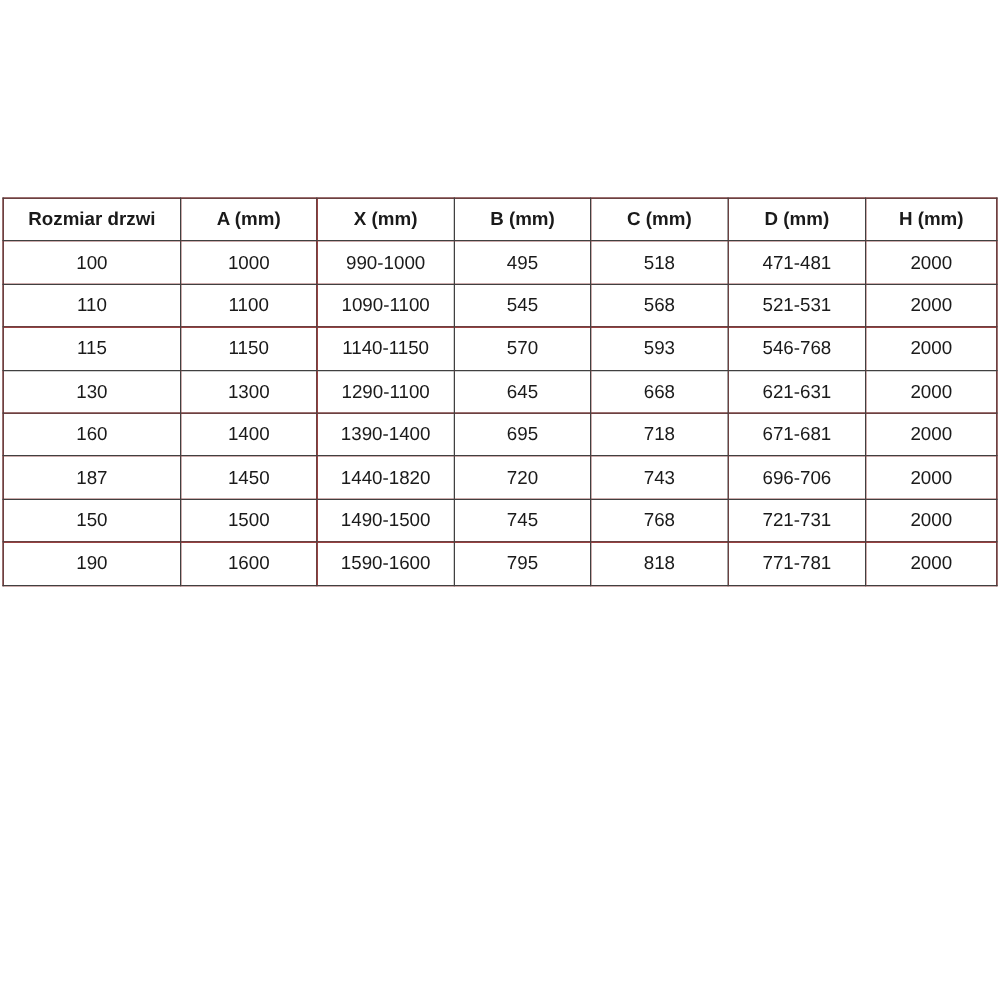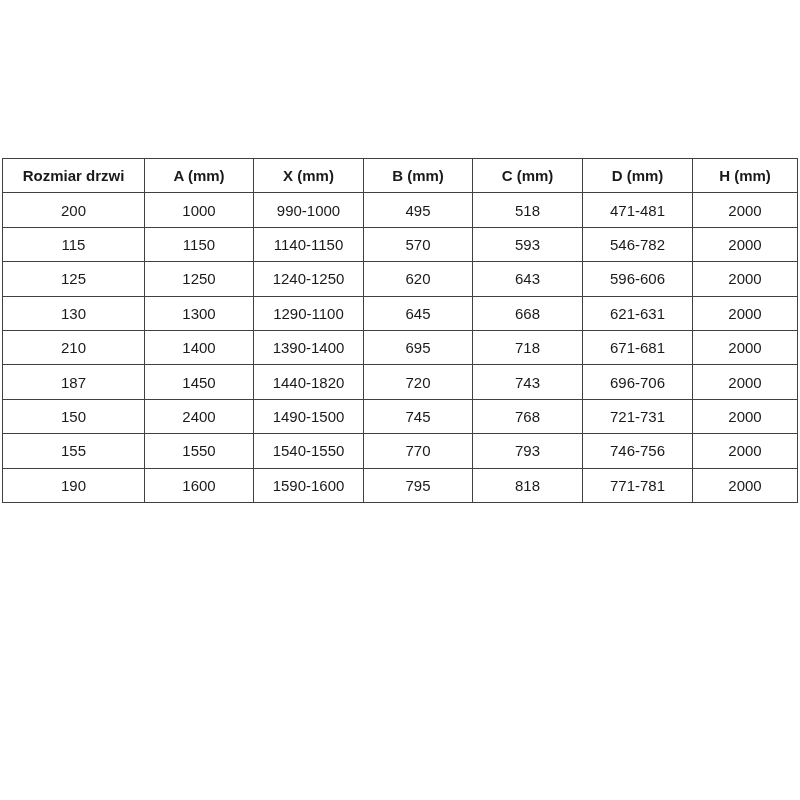--- a/index.html
+++ b/index.html
@@ -68,89 +68,80 @@
           <th>A (mm)</th>
           <th>X (mm)</th>
           <th>B (mm)</th>
           <th>C (mm)</th>
           <th>D (mm)</th>
           <th>H (mm)</th>
         </tr>
     </thead>
     <tbody id="table-body">
         <tr>
-          <td>200</td>
+          <td>100</td>
           <td>1000</td>
           <td>990-1000</td>
           <td>495</td>
           <td>518</td>
           <td>471-481</td>
           <td>2000</td>
         </tr>
         <tr>
+          <td>110</td>
+          <td>1100</td>
+          <td>1090-1100</td>
+          <td>545</td>
+          <td>568</td>
+          <td>521-531</td>
+          <td>2000</td>
+        </tr>
+        <tr>
           <td>115</td>
           <td>1150</td>
           <td>1140-1150</td>
           <td>570</td>
           <td>593</td>
-          <td>546-782</td>
-          <td>2000</td>
-        </tr>
-        <tr>
-          <td>125</td>
-          <td>1250</td>
-          <td>1240-1250</td>
-          <td>620</td>
-          <td>643</td>
-          <td>596-606</td>
+          <td>546-768</td>
           <td>2000</td>
         </tr>
         <tr>
           <td>130</td>
           <td>1300</td>
           <td>1290-1100</td>
           <td>645</td>
           <td>668</td>
           <td>621-631</td>
           <td>2000</td>
         </tr>
         <tr>
-          <td>210</td>
+          <td>160</td>
           <td>1400</td>
           <td>1390-1400</td>
           <td>695</td>
           <td>718</td>
           <td>671-681</td>
           <td>2000</td>
         </tr>
         <tr>
           <td>187</td>
           <td>1450</td>
           <td>1440-1820</td>
           <td>720</td>
           <td>743</td>
           <td>696-706</td>
           <td>2000</td>
         </tr>
         <tr>
           <td>150</td>
-          <td>2400</td>
+          <td>1500</td>
           <td>1490-1500</td>
           <td>745</td>
           <td>768</td>
           <td>721-731</td>
-          <td>2000</td>
-        </tr>
-        <tr>
-          <td>155</td>
-          <td>1550</td>
-          <td>1540-1550</td>
-          <td>770</td>
-          <td>793</td>
-          <td>746-756</td>
           <td>2000</td>
         </tr>
         <tr>
           <td>190</td>
           <td>1600</td>
           <td>1590-1600</td>
           <td>795</td>
           <td>818</td>
           <td>771-781</td>
           <td>2000</td>

